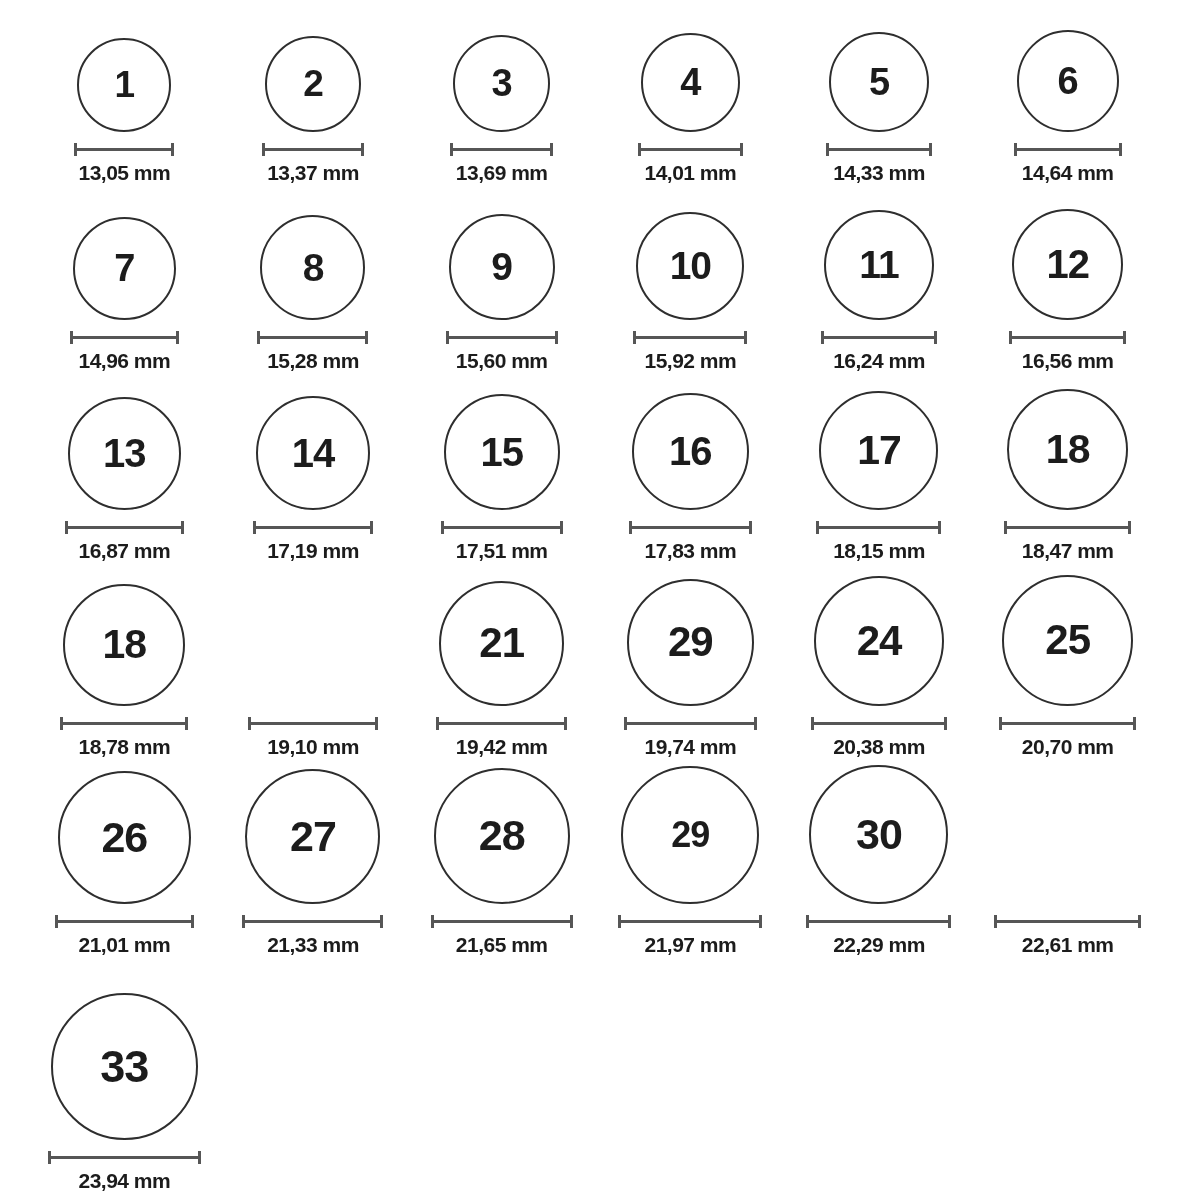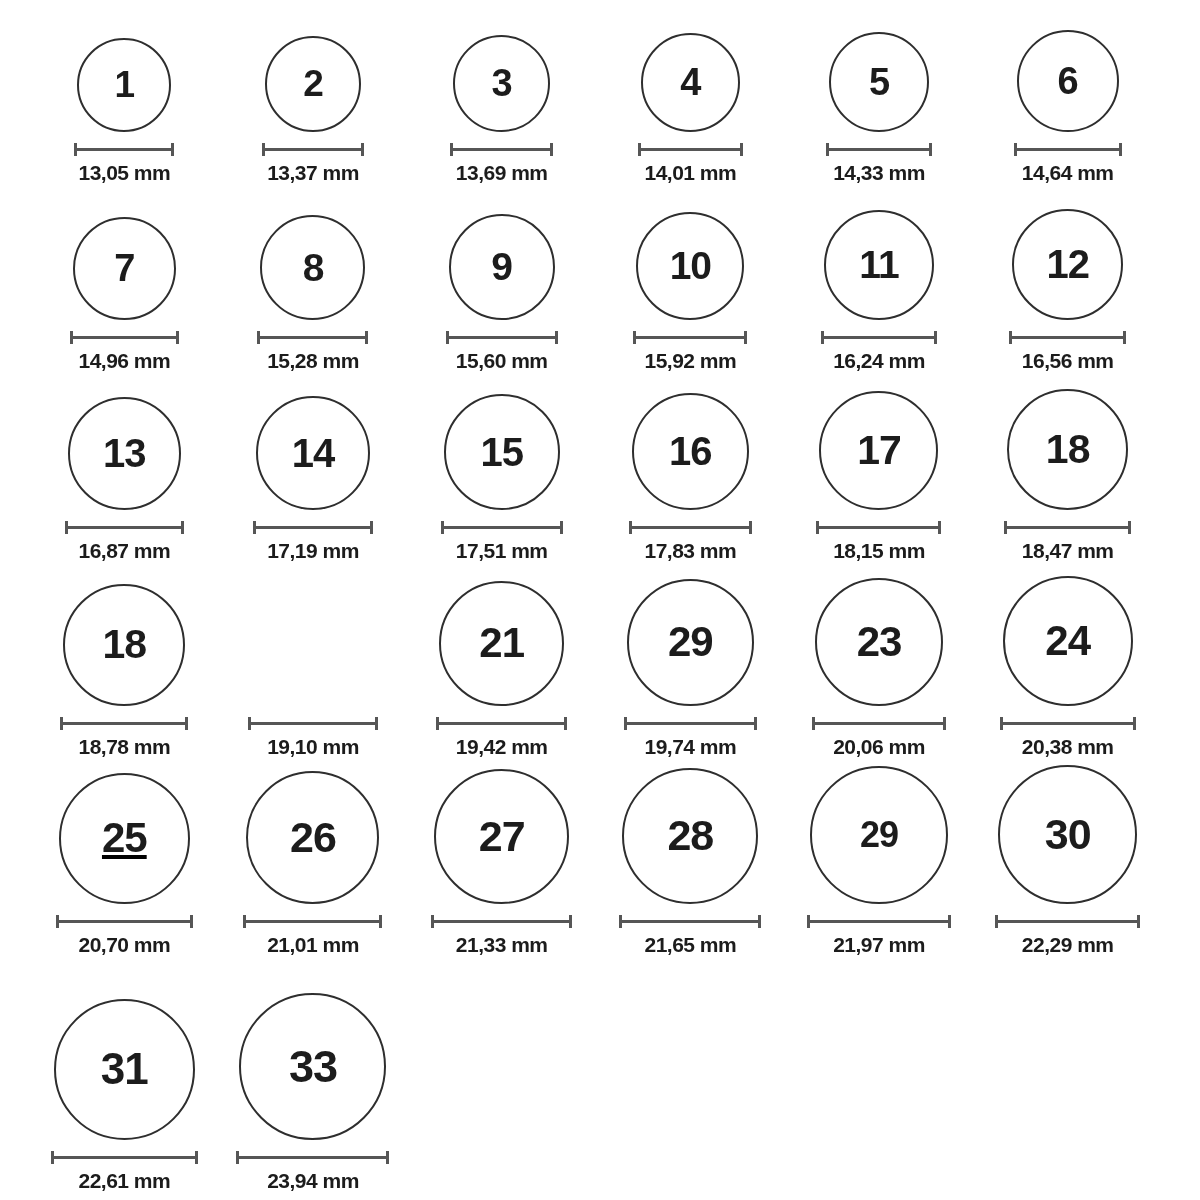--- a/index.html
+++ b/index.html
@@ -332,46 +332,35 @@
       <span class="num" style="font-size: 42px;">29</span>
     </div>
     <div class="dimline" style="width: 133px;">
       <span class="tick"></span>
       <span class="bar"></span>
       <span class="tick"></span>
     </div>
     <div class="mmlabel">19,74 mm</div>
   </div>
 
-  <div class="cell">
-    <div class="circle" style="width: 128px; height: 128px;">
-      <span class="num" style="font-size: 42px;">23</span>
-    </div>
-    <div class="dimline" style="width: 134px;">
-      <span class="tick"></span>
-      <span class="bar"></span>
-      <span class="tick"></span>
-    </div>
-    <div class="mmlabel">20,06 mm</div>
-  </div>
 
   <div class="cell">
     <div class="circle" style="width: 130px; height: 130px;">
       <span class="num" style="font-size: 42px;">24</span>
     </div>
     <div class="dimline" style="width: 136px;">
       <span class="tick"></span>
       <span class="bar"></span>
       <span class="tick"></span>
     </div>
     <div class="mmlabel">20,38 mm</div>
   </div>
 
   <div class="cell">
-    <div class="circle" style="width: 131px; height: 131px; text-decoration: underline;">
+    <div class="circle" style="width: 131px; height: 131px;">
       <span class="num" style="font-size: 42px;">25</span>
     </div>
     <div class="dimline" style="width: 137px;">
       <span class="tick"></span>
       <span class="bar"></span>
       <span class="tick"></span>
     </div>
     <div class="mmlabel">20,70 mm</div>
   </div>
 
@@ -429,23 +418,20 @@
     </div>
     <div class="dimline" style="width: 145px;">
       <span class="tick"></span>
       <span class="bar"></span>
       <span class="tick"></span>
     </div>
     <div class="mmlabel">22,29 mm</div>
   </div>
 
   <div class="cell">
-    <div class="circle" style="width: 141px; height: 141px;">
-      <span class="num" style="font-size: 44px;">31</span>
-    </div>
     <div class="dimline" style="width: 147px;">
       <span class="tick"></span>
       <span class="bar"></span>
       <span class="tick"></span>
     </div>
     <div class="mmlabel">22,61 mm</div>
   </div>
 
 
   <div class="cell">

